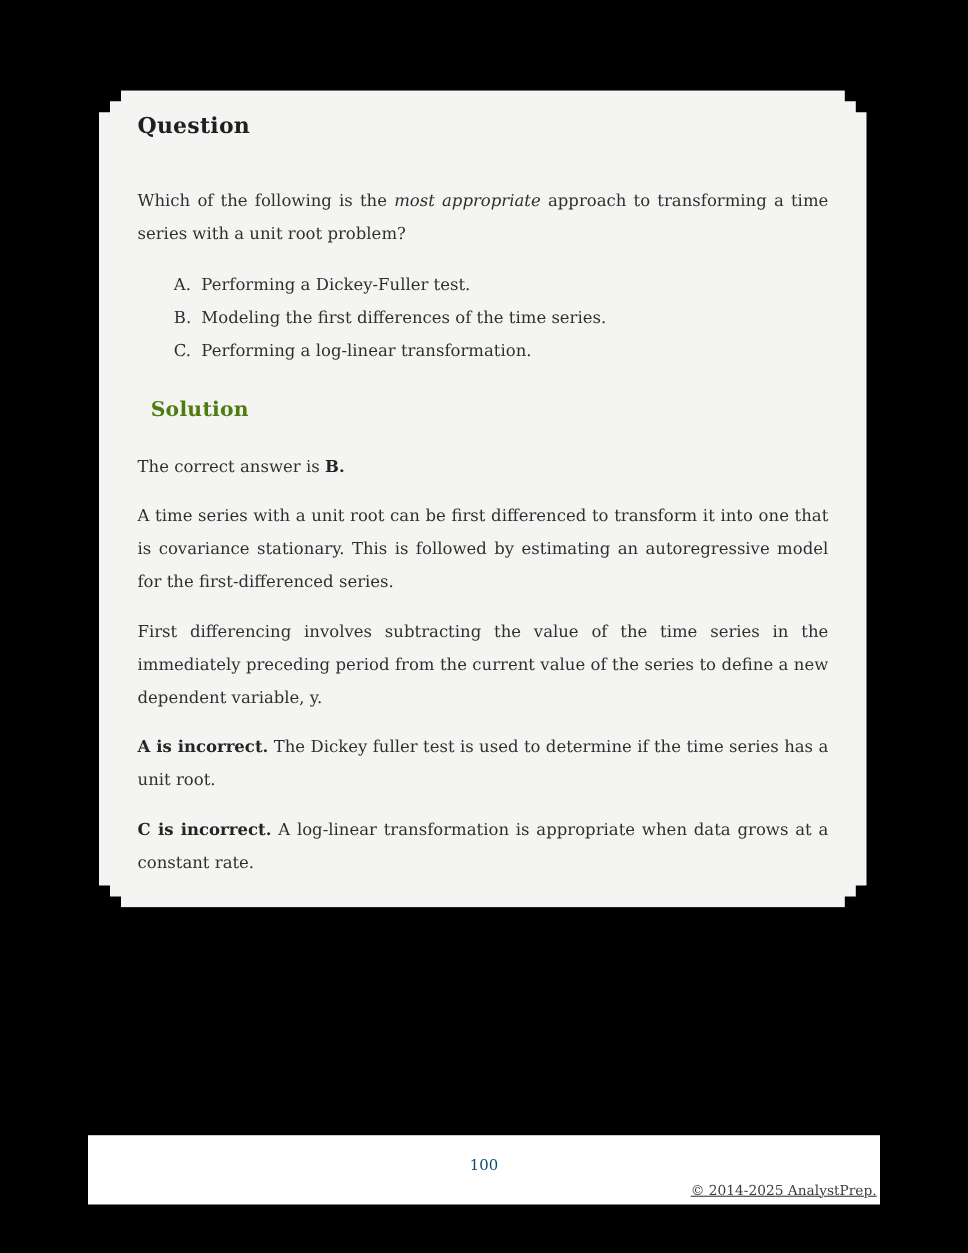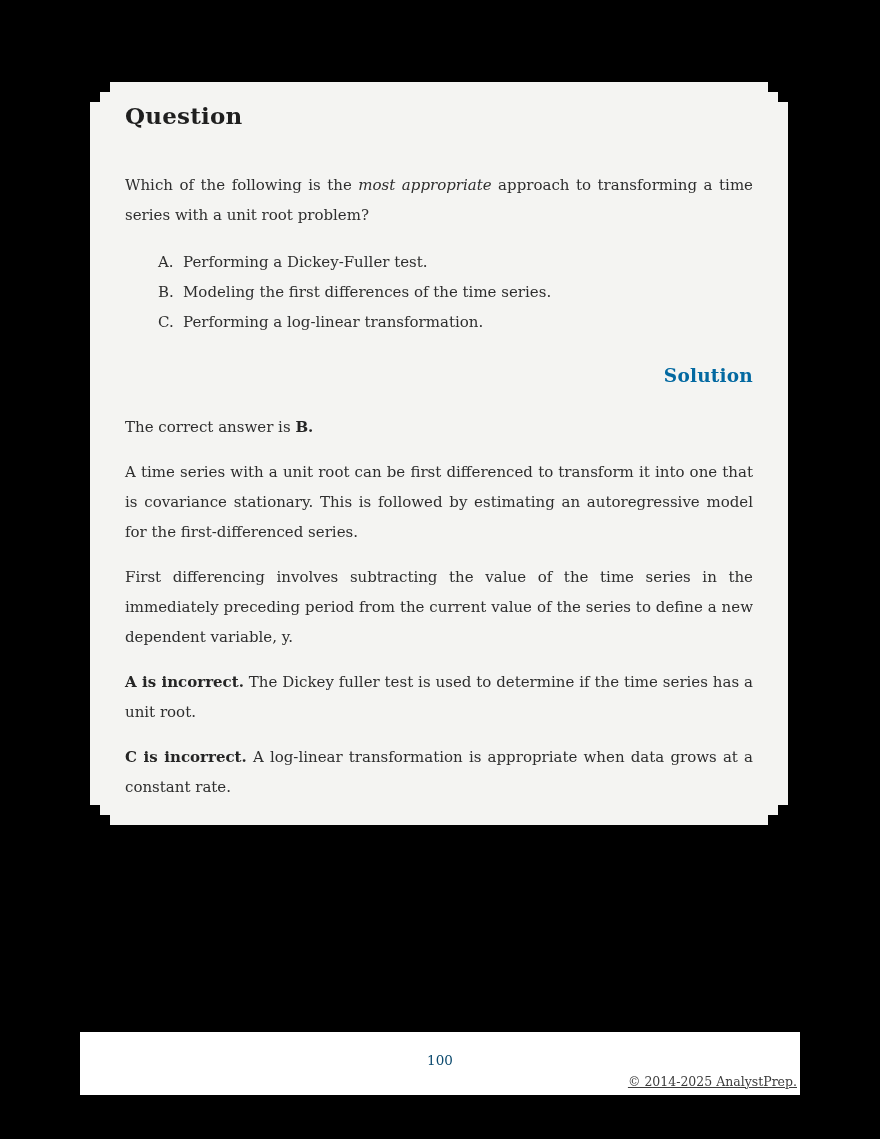--- a/index.html
+++ b/index.html
@@ -23,21 +23,21 @@
     
     clip-path: polygon(
       0 20px, 10px 20px, 10px 10px, 20px 10px, 20px 0,
       calc(100% - 20px) 0, calc(100% - 20px) 10px, calc(100% - 10px) 10px, calc(100% - 10px) 20px, 100% 20px,
       100% calc(100% - 20px), calc(100% - 10px) calc(100% - 20px), calc(100% - 10px) calc(100% - 10px), calc(100% - 20px) calc(100% - 10px), calc(100% - 20px) 100%,
       20px 100%, 20px calc(100% - 10px), 10px calc(100% - 10px), 10px calc(100% - 20px), 0 calc(100% - 20px)
     );
   }
   .question-heading {
     margin-top: 22px;
-    font-size: 23px;
+    font-size: 20px;
     line-height: 1;
     font-weight: bold;
     color: #1f1f1f;
     letter-spacing: 0.2px;
   }
   .body-text {
     font-size: 15px;
     line-height: 30px;
     text-align: justify;
     color: #2e2e2e;
@@ -51,23 +51,22 @@
     line-height: 30px;
   }
   .option { display: flex; }
   .option-marker { width: 25px; flex: 0 0 25px; }
   .solution-heading {
     margin-top: 30px;
     margin-left: 12px;
     font-size: 18.5px;
     line-height: 1;
     font-weight: bold;
-    color: #0369a1;
+    color: #4d7c0f;
     letter-spacing: 0.2px;
-    text-align: right;
   }
   .answer-line { margin-top: 26px; text-align: left; }
   .para { margin-top: 15px; }
   b { color: #252525; }
   em { font-style: italic; }
   .footer {
     position: absolute;
     left: 80px;
     top: 1032px;
     width: 720px;

